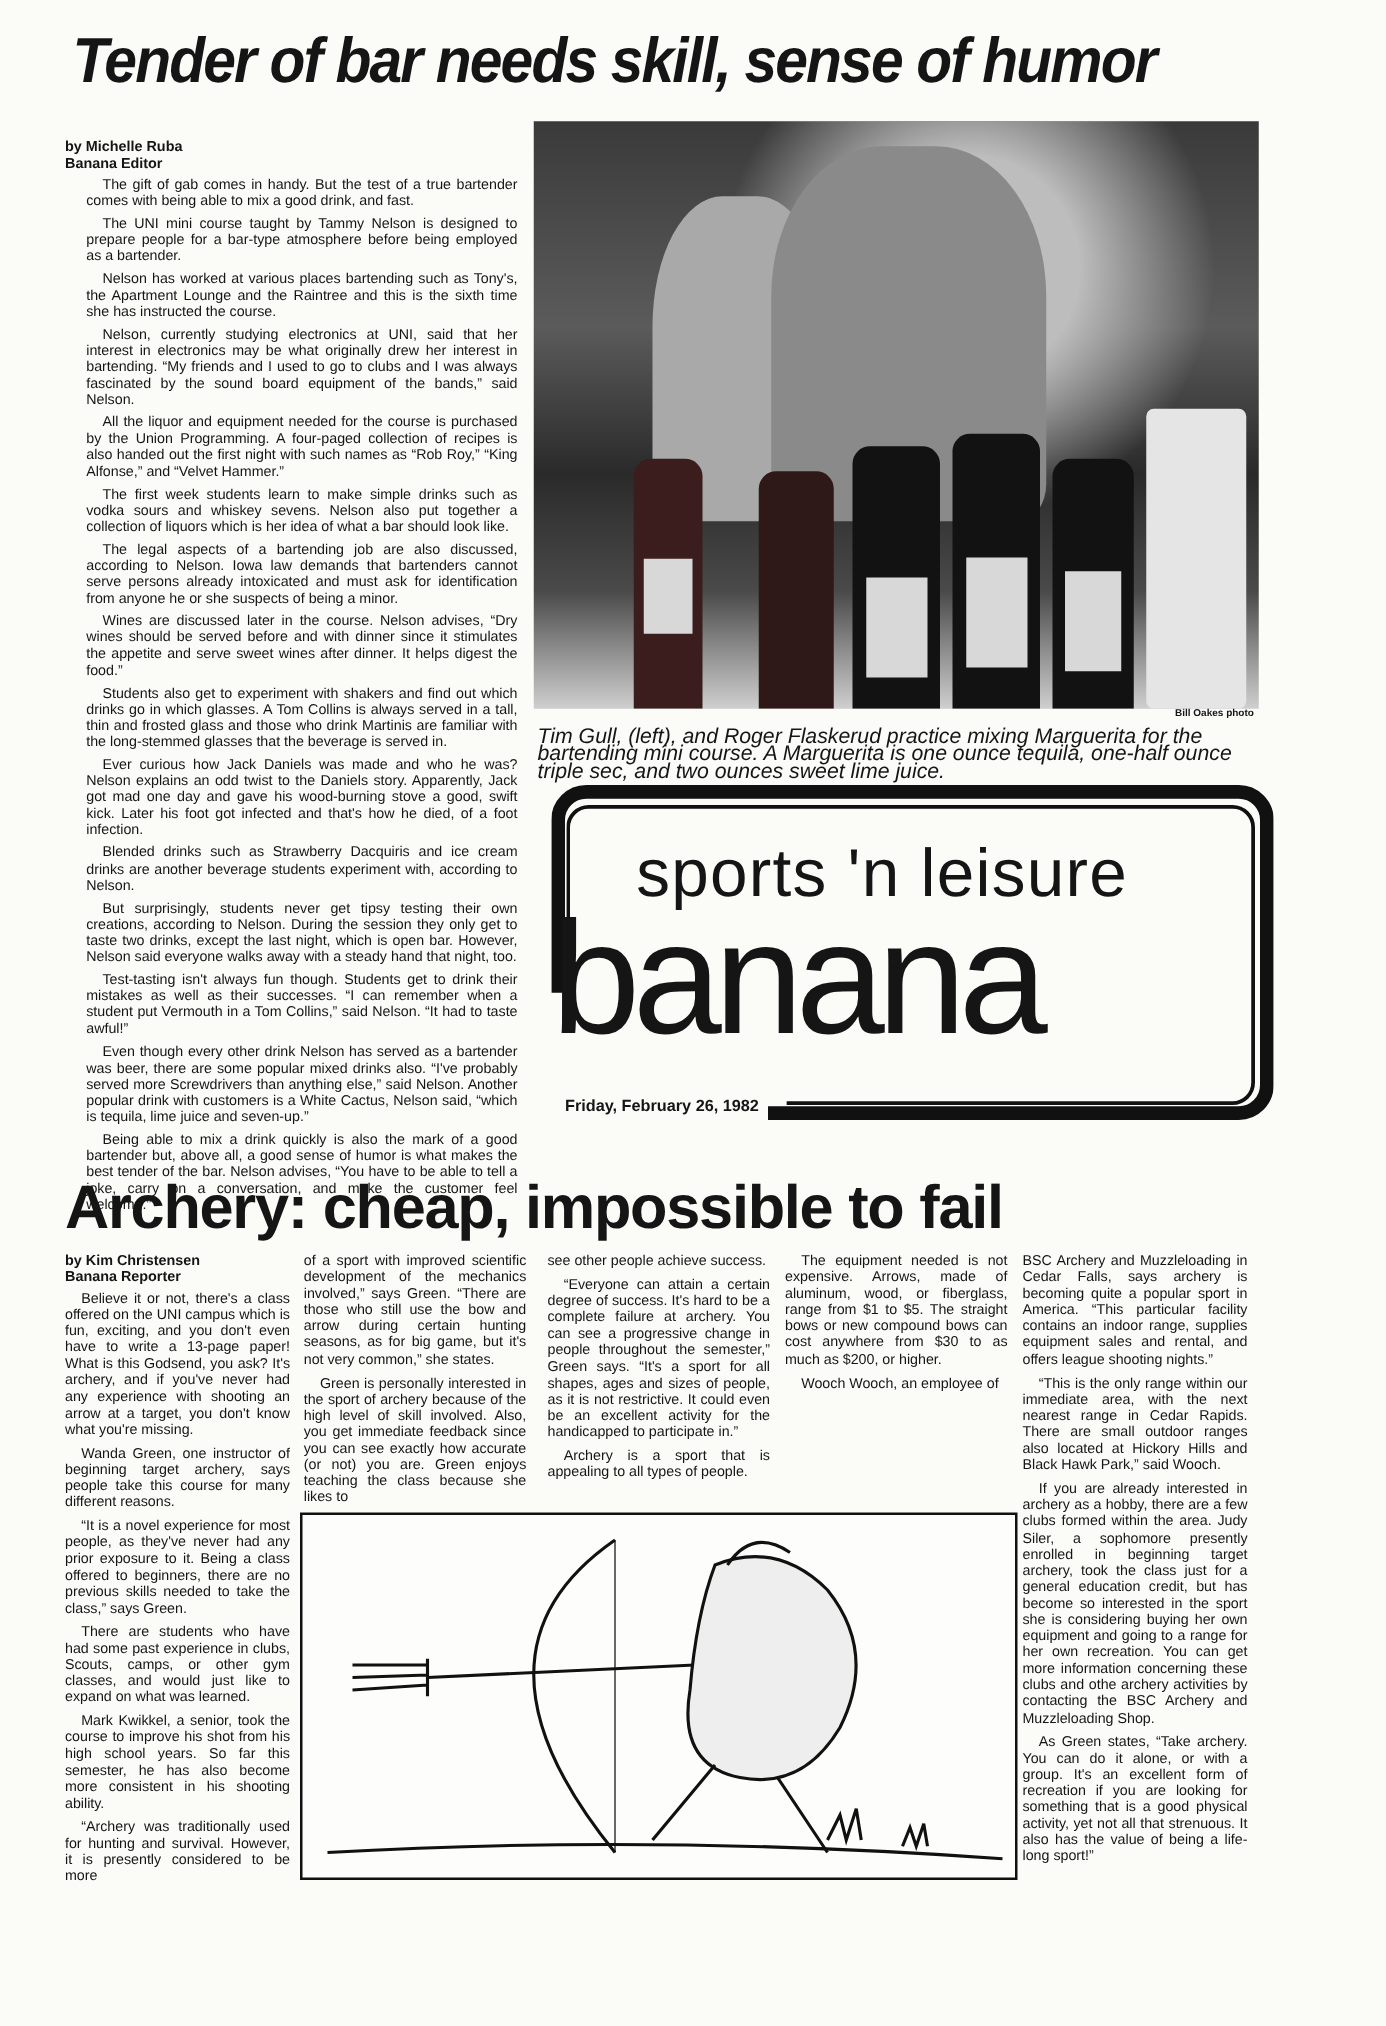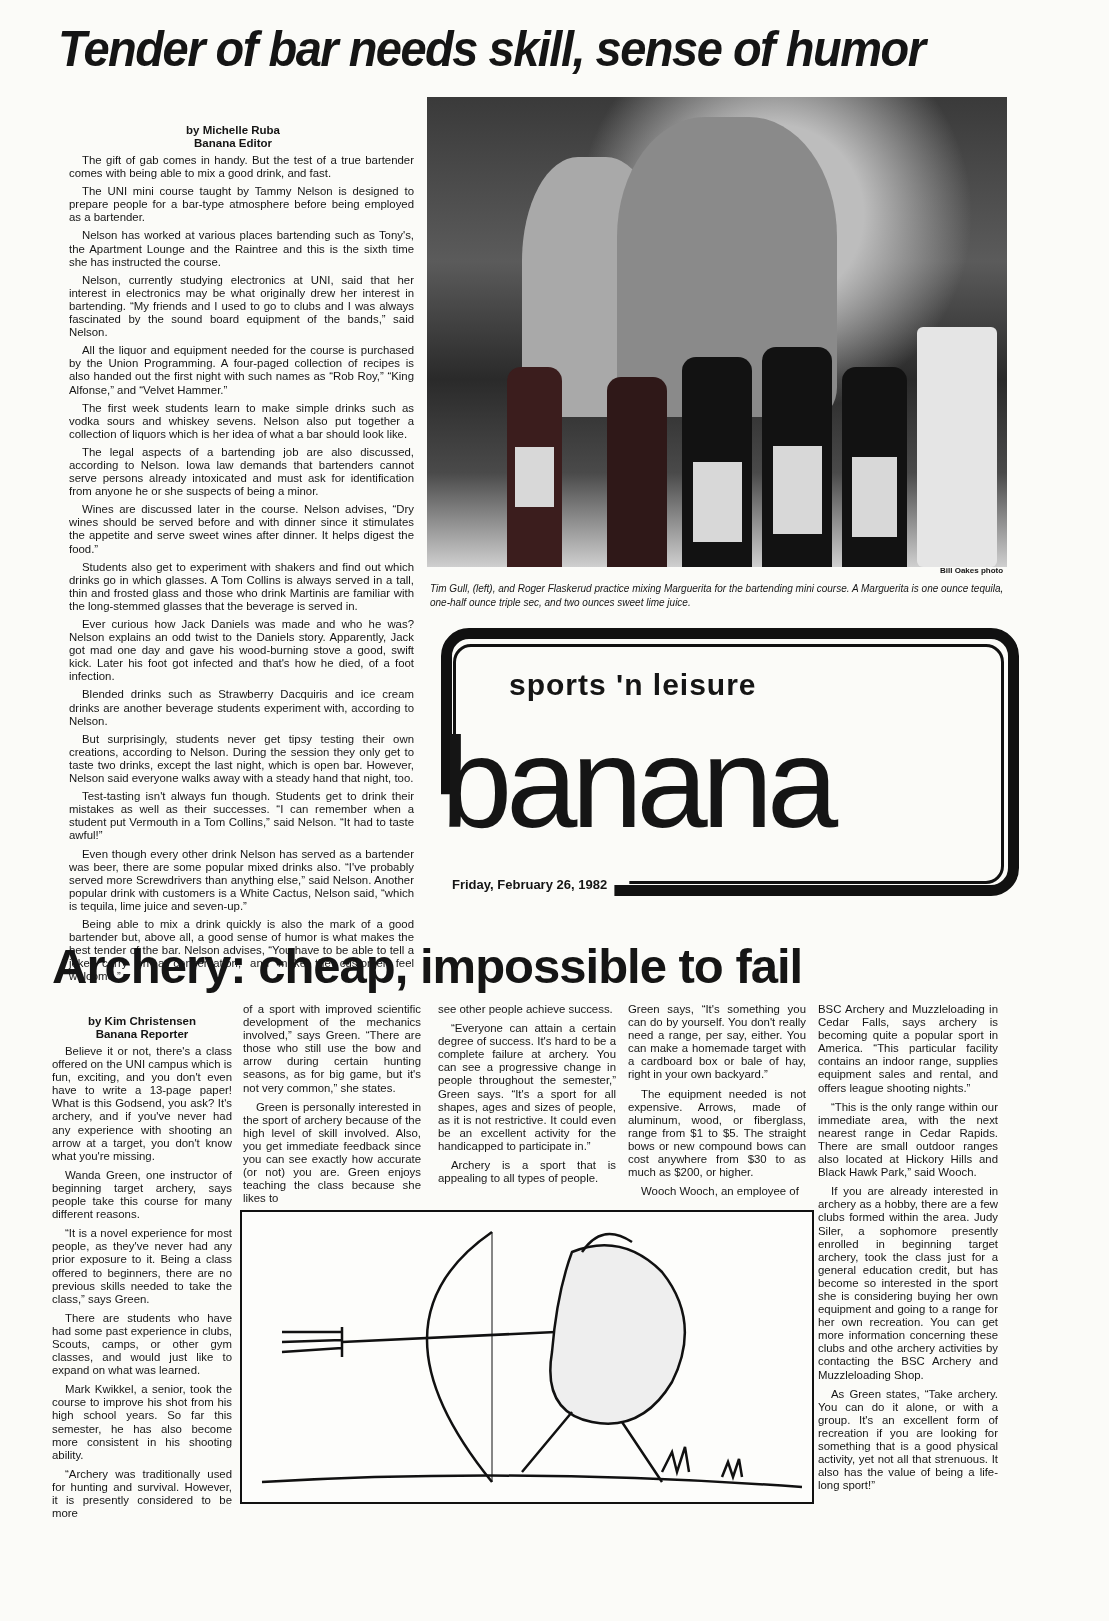--- a/index.html
+++ b/index.html
@@ -1,39 +1,39 @@
 <!DOCTYPE html>
 <html><head>
 <meta charset="utf-8">
 <style>
   html, body { margin:0; padding:0; background:#fbfbf8; }
   body { width:1109px; height:1621px; position:relative; overflow:hidden; color:#151515;
          font-family:"Liberation Sans", sans-serif; }
   .abs { position:absolute; }
   .headline1 { left:58px; top:18px; width:1000px; font-size:47px; font-weight:bold; font-style:italic;
                letter-spacing:-1.5px; white-space:nowrap; transform:scaleY(1.08); transform-origin:left top; }
-  .byline { text-align:center; font-weight:bold; font-size:11.5px; line-height:13px;margin-top:12px; }
+  .byline { font-weight:bold; font-size:11.5px; line-height:13px; }
   .col { font-size:11.4px; line-height:13.1px; text-align:justify; }
   .col p { margin:0 0 5px 17px; text-indent:13px; }
   .col1 { left:52px; top:112px; width:362px; }
   .photo { left:427px; top:97px; width:580px; height:470px; background:
       radial-gradient(ellipse at 60% 25%, #bdbdbd 0 18%, transparent 40%),
       linear-gradient(180deg,#3a3a3a 0%,#5b5b5b 35%,#2a2a2a 60%,#4a4a4a 80%,#cfcfcf 100%);
       overflow:hidden; }
   .bottle { position:absolute; bottom:0; background:#121212; border-radius:14px 14px 0 0; }
   .label { position:absolute; background:#d8d8d8; left:15%; right:15%; }
   .person { position:absolute; background:#8e8e8e; border-radius:40% 40% 10% 10%; }
   .credit { left:940px; top:566px; font-size:8px; font-weight:bold; }
-  .caption { left:430px; top:582px; width:580px; font-size:10px; font-style:italic; line-height:14px; }
+  .caption { left:430px; top:582px; width:580px; font-size:17px; font-style:italic; line-height:14px; }
   .logo-box { left:441px; top:628px; width:580px; height:272px; }
   .logo-outer { position:absolute; left:0; top:0; width:578px; height:268px; border:11px solid #111;
                 border-radius:28px; box-sizing:border-box; clip-path:polygon(0 0,100% 0,100% 100%,30% 100%,30% 62%,0 62%); }
   .logo-inner { position:absolute; left:12px; top:16px; width:551px; height:240px; border:3px solid #111;
                 border-radius:18px; box-sizing:border-box; clip-path:polygon(0 0,100% 0,100% 100%,32% 100%,32% 60%,0 60%); }
-  .sports { left:68px; top:40px; font-size:30px; font-weight:bold; letter-spacing:1px; }
+  .sports { left:68px; top:40px; font-size:54px; font-weight:normal; letter-spacing:1px; }
   .banana { left:0px; top:95px; font-size:128px; font-weight:normal; letter-spacing:-6px; line-height:120px; }
   .date { left:452px; top:877px; font-size:13px; font-weight:bold;text-align:center; }
   .headline2 { left:52px; top:938px; font-size:49px; font-weight:bold; letter-spacing:-1px; white-space:nowrap; }
   .acol { font-size:11.4px; line-height:13.1px; text-align:justify; }
   .acol p { margin:0 0 6px 0; text-indent:13px; }
   .ac1 { left:52px; top:1003px; width:180px; }
   .ac2 { left:243px; top:1003px; width:178px; }
   .ac3 { left:438px; top:1003px; width:178px; }
   .ac4 { left:628px; top:1003px; width:178px; }
   .ac5 { left:818px; top:1003px; width:180px; }
@@ -112,21 +112,20 @@
 <div class="abs acol ac2">
   <p style="text-indent:0">of a sport with improved scientific development of the mechanics involved,” says Green. “There are those who still use the bow and arrow during certain hunting seasons, as for big game, but it's not very common,” she states.</p>
   <p>Green is personally interested in the sport of archery because of the high level of skill involved. Also, you get immediate feedback since you can see exactly how accurate (or not) you are. Green enjoys teaching the class because she likes to</p>
 </div>
 <div class="abs acol ac3">
   <p style="text-indent:0">see other people achieve success.</p>
   <p>“Everyone can attain a certain degree of success. It's hard to be a complete failure at archery. You can see a progressive change in people throughout the semester,” Green says. “It's a sport for all shapes, ages and sizes of people, as it is not restrictive. It could even be an excellent activity for the handicapped to participate in.”</p>
   <p>Archery is a sport that is appealing to all types of people.</p>
 </div>
 <div class="abs acol ac4">
-  <p style="text-indent:0">Green says, “It's something you can do by yourself. You don't really need a range, per say, either. You can make a homemade target with a cardboard box or bale of hay, right in your own backyard.”</p>
   <p>The equipment needed is not expensive. Arrows, made of aluminum, wood, or fiberglass, range from $1 to $5. The straight bows or new compound bows can cost anywhere from $30 to as much as $200, or higher.</p>
   <p>Wooch Wooch, an employee of</p>
 </div>
 <div class="abs acol ac5">
   <p style="text-indent:0">BSC Archery and Muzzleloading in Cedar Falls, says archery is becoming quite a popular sport in America. “This particular facility contains an indoor range, supplies equipment sales and rental, and offers league shooting nights.”</p>
   <p>“This is the only range within our immediate area, with the next nearest range in Cedar Rapids. There are small outdoor ranges also located at Hickory Hills and Black Hawk Park,” said Wooch.</p>
   <p style="width:180px">If you are already interested in archery as a hobby, there are a few clubs formed within the area. Judy Siler, a sophomore presently enrolled in beginning target archery, took the class just for a general education credit, but has become so interested in the sport she is considering buying her own equipment and going to a range for her own recreation. You can get more information concerning these clubs and othe archery activities by contacting the BSC Archery and Muzzleloading Shop.</p>
   <p>As Green states, “Take archery. You can do it alone, or with a group. It's an excellent form of recreation if you are looking for something that is a good physical activity, yet not all that strenuous. It also has the value of being a life-long sport!”</p>
 </div>
 

